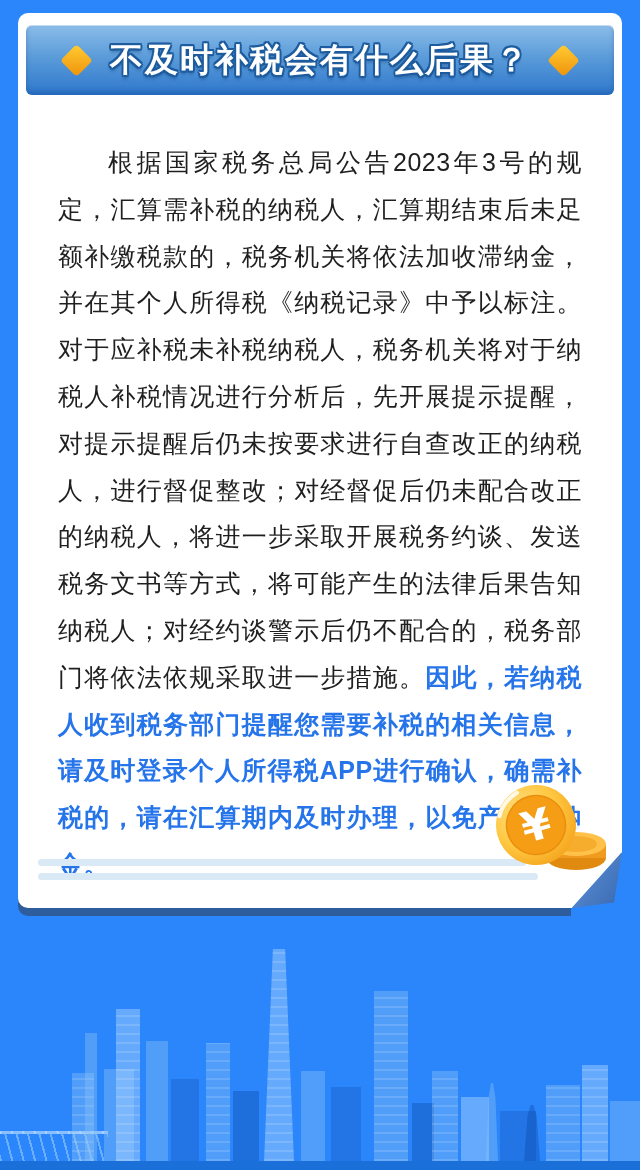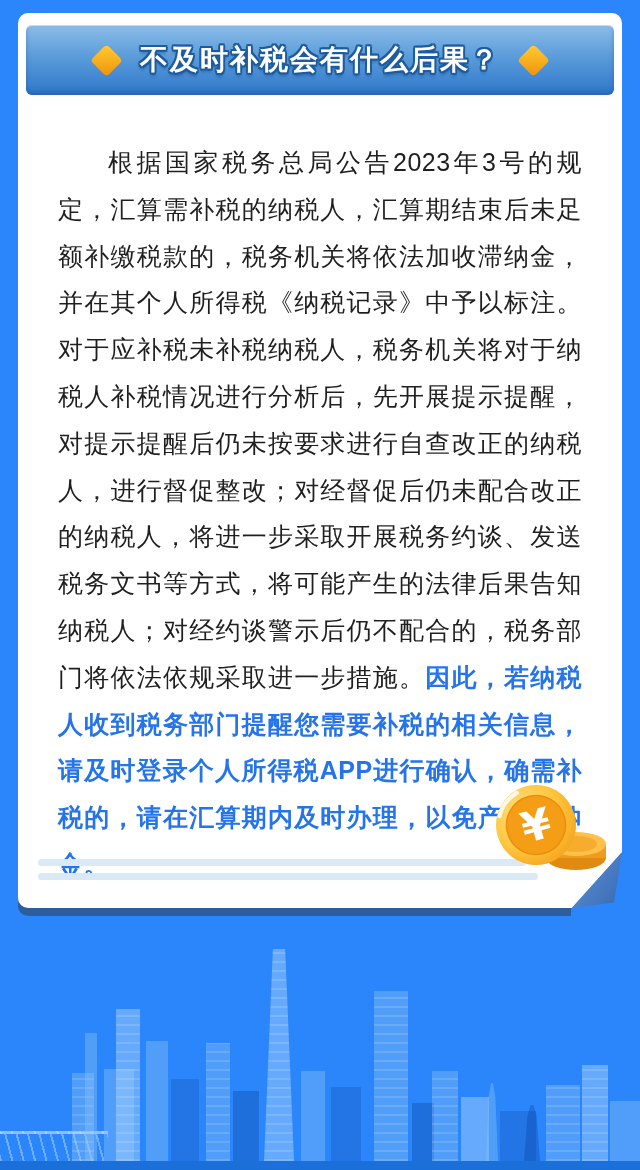--- a/index.html
+++ b/index.html
@@ -54,21 +54,21 @@
     background:linear-gradient(180deg,#8cbde9 0%,#5b9cd9 45%,#2e77cc 100%);
     box-shadow:inset 0 1px 0 rgba(255,255,255,.5), inset 0 -3px 5px rgba(20,70,140,.35);
     display:flex;align-items:center;justify-content:center;gap:22px;
   }
   .diamond{
     width:23px;height:23px;border-radius:4px;flex:none;
     transform:rotate(45deg);
     background:linear-gradient(135deg,#ffc62e 10%,#f0980f 90%);
   }
   .banner-title{
-    margin:0;font-size:28px;font-weight:bold;color:#ffffff;
+    margin:0;font-size:33px;font-weight:bold;color:#ffffff;
     letter-spacing:2px;white-space:nowrap;
     text-shadow:
       2px 0 0 #1d5c9e,-2px 0 0 #1d5c9e,0 2px 0 #1d5c9e,0 -2px 0 #1d5c9e,
       1.6px 1.6px 0 #1d5c9e,-1.6px 1.6px 0 #1d5c9e,1.6px -1.6px 0 #1d5c9e,-1.6px -1.6px 0 #1d5c9e,
       0 4px 3px rgba(10,50,100,.35);
   }
 
   
   .article{
     margin:44px 40px 0;

